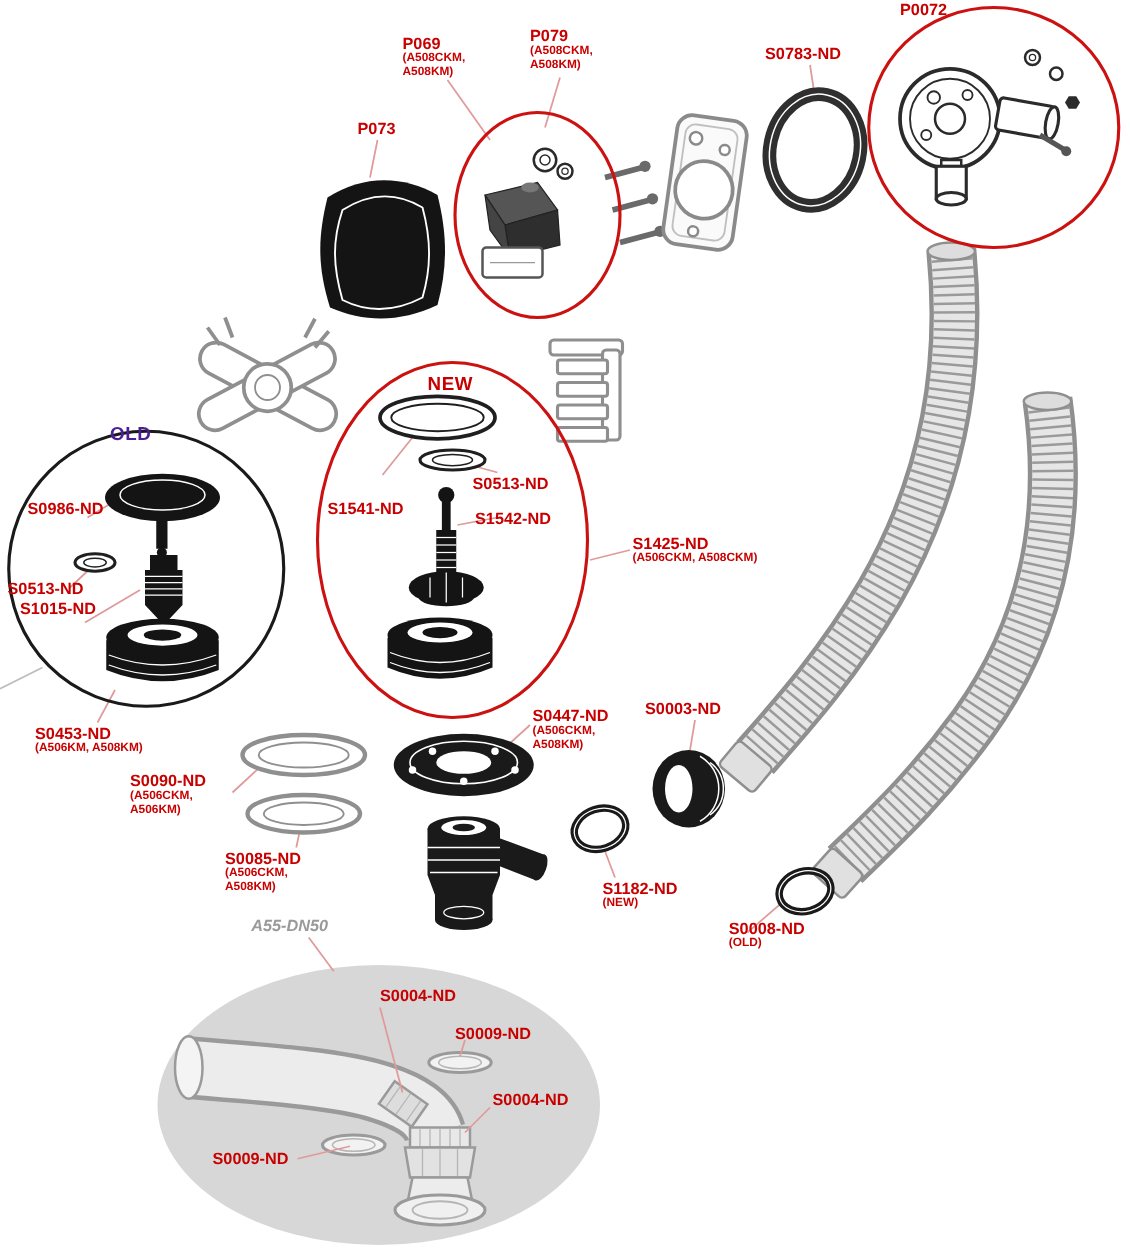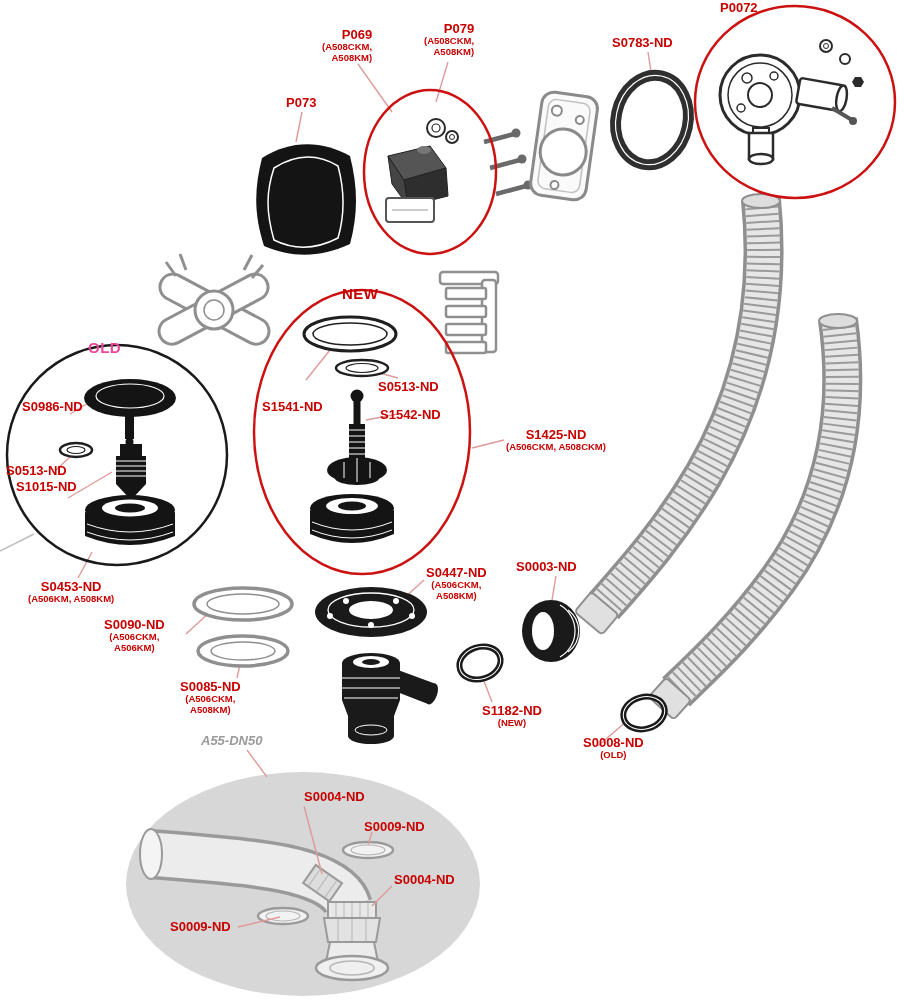--- a/index.html
+++ b/index.html
@@ -1,28 +1,28 @@
 <!DOCTYPE html>
 <html><head>
 <meta charset="utf-8">
 <style>
   html,body{margin:0;padding:0;background:#ffffff;}
   .stage{
     position:relative;width:904px;height:1000px;background:#ffffff;
     font-family:"Liberation Sans",sans-serif;overflow:hidden;
   }
   .stage > svg{position:absolute;left:0;top:0;}
-  .lbl{position:absolute;color:#c80000;line-height:1.05;white-space:nowrap;text-align:center;}
+  .lbl{position:absolute;color:#c80000;line-height:1.05;white-space:nowrap;}
   .lbl .t{display:block;font-size:13px;font-weight:700;}
   .lbl .s{display:block;font-size:9.5px;font-weight:700;white-space:pre-line;line-height:1.15;}
   .lbl .s:empty{display:none;}
-  .lbl.center{text-align:right;}
+  .lbl.center{text-align:left;}
   .lbl.big .t{font-size:15px;letter-spacing:.5px;}
   .lbl.gray{color:#9a9a9a;font-style:italic;}
-  .lbl.dark{color:#ec4899;}
+  .lbl.dark{color:#4c1d95;}
 </style>
 </head>
 <body>
 
 <div class="stage">
 
 <svg width="904" height="1000" viewBox="0 0 904 1000">
 
   <line x1="0" y1="551" x2="34" y2="534" stroke="#bdbdbd" stroke-width="1.5"></line>
 
@@ -329,21 +329,21 @@
 </div>
 
 <div class="lbl" style="left:612px;top:36px">
   <span class="t">S0783-ND</span>
 </div>
 
 <div class="lbl" style="left:720px;top:1px">
   <span class="t">P0072</span>
 </div>
 
-<div class="lbl big" style="left:342px;top:286px">
+<div class="lbl big" style="left:342px;top:300px">
   <span class="t">NEW</span>
 </div>
 
 <div class="lbl big dark" style="left:88px;top:340px">
   <span class="t">OLD</span>
 </div>
 
 <div class="lbl" style="left:262px;top:400px">
   <span class="t">S1541-ND</span>
 </div>

